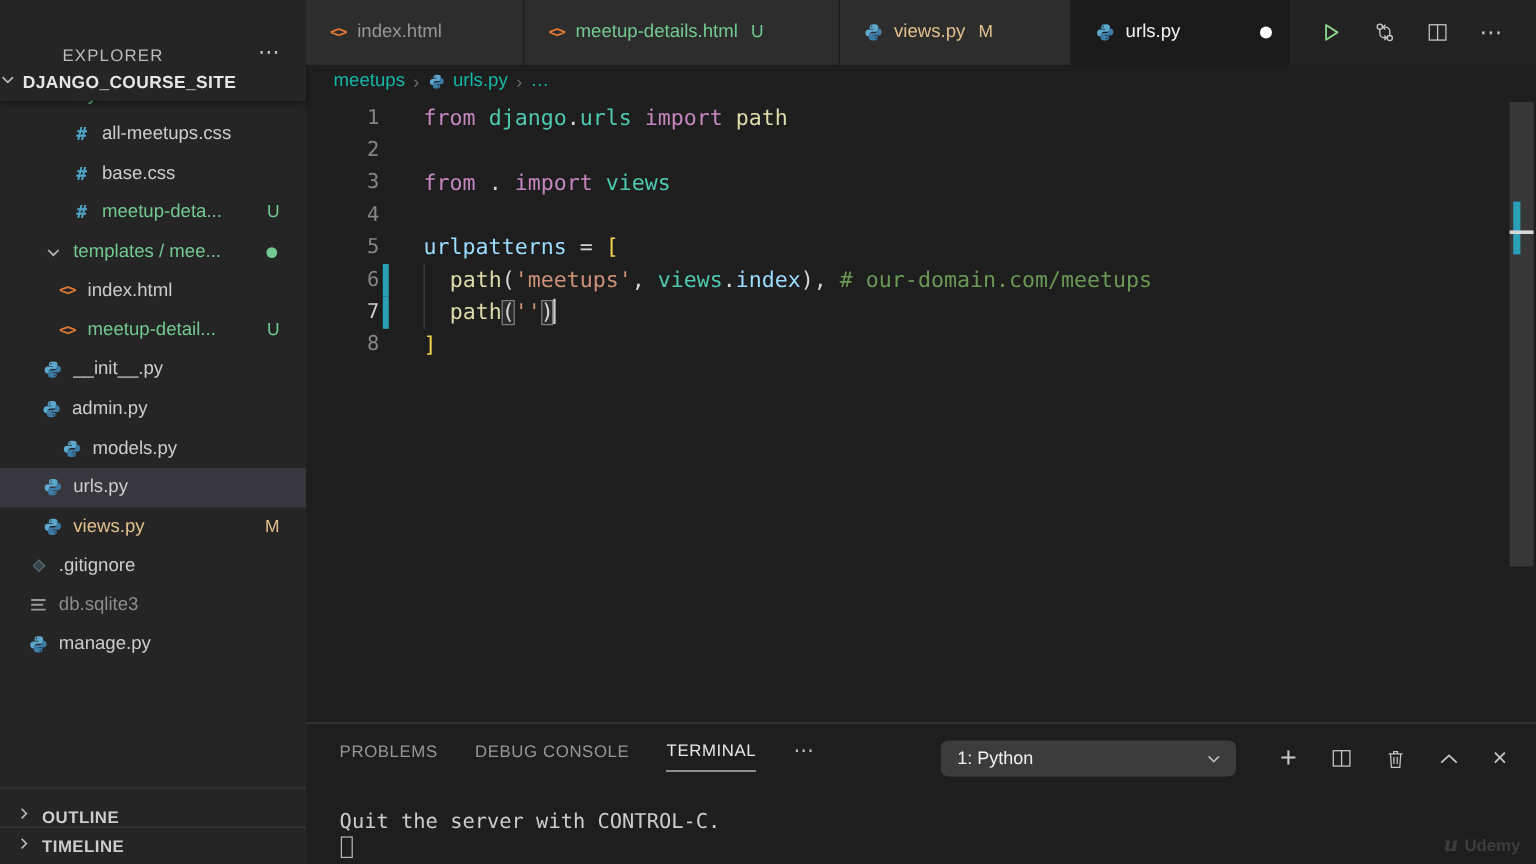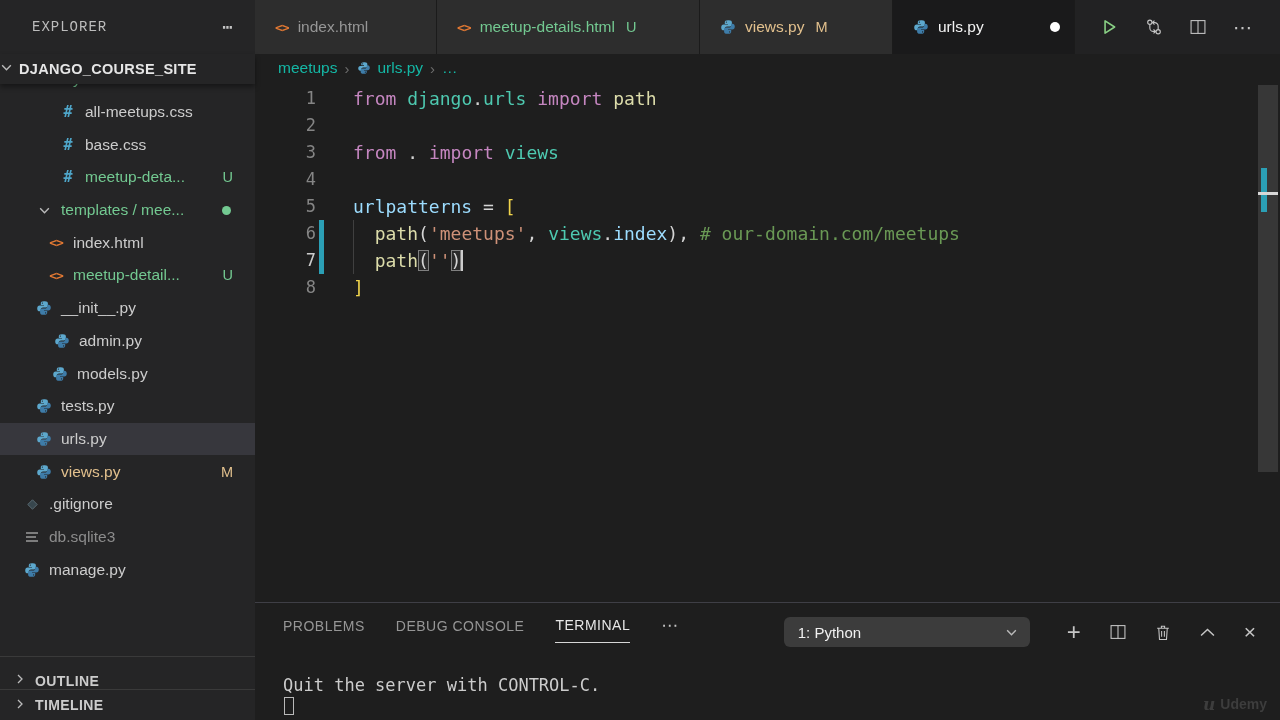--- a/index.html
+++ b/index.html
@@ -2,21 +2,21 @@
 <html><head>
 <meta charset="utf-8">
 <style>
   * { margin:0; padding:0; box-sizing:border-box; }
   html,body { width:1280px; height:720px; overflow:hidden; background:#1e1e1e;
               font-family:"Liberation Sans", sans-serif; }
   .app { position:relative; width:1280px; height:720px; }
 
   
   .sidebar { position:absolute; left:0; top:0; width:255px; height:720px; background:#252526; z-index:5; }
-  .sb-title-row { height:54px; display:flex; align-items:center; padding:0 22px 0 32px;font-family:Liberation Mono, monospace; }
+  .sb-title-row { height:54px; display:flex; align-items:flex-end; padding:0 22px 0 52px; }
   .sb-title { font-size:14px; letter-spacing:1px; color:#bcbcbc; }
   .sb-more { margin-left:auto; color:#c5c5c5; font-size:18px; cursor:pointer; }
   .ws-row { height:30px; display:flex; align-items:center; gap:6px;
             box-shadow:0 3px 5px rgba(0,0,0,.4); position:relative; z-index:3; }
   .ws-title { font-size:14.5px; font-weight:bold; color:#e6e6e6; letter-spacing:.3px; }
   .tree { position:absolute; top:84px; left:0; width:255px; height:572px; overflow:hidden; }
   .row { height:32.7px; display:flex; align-items:center; position:relative; cursor:pointer; }
   .row.selected { background:#37373d; }
   .row .fi { width:20px; display:flex; justify-content:center; align-items:center; margin-right:7px; flex:0 0 20px; }
   .row .lbl { font-size:15.5px; color:#cccccc; white-space:nowrap; }
@@ -162,46 +162,37 @@
         </div>
         <div class="row c-default" style="padding-left: 34px;">
           <span class="fi">
             <svg width="16" height="16" viewBox="0 0 16 16">
               <path fill="#5da8cd" d="M7.9 1.2c-2.3 0-3.1.9-3.1 2.1v1.6h3.2v.6H3.6c-1.4 0-2.4 1-2.4 2.9s1 2.9 2.4 2.9h1.2V9.5c0-1.2 1-2.1 2.2-2.1h3c1 0 1.9-.8 1.9-1.9V3.3c0-1.2-.9-2.1-3-2.1zM6.4 2.5a.62.62 0 1 1 0 1.24.62.62 0 0 1 0-1.24z"></path>
               <path fill="#3e7ca8" d="M8.1 14.8c2.3 0 3.1-.9 3.1-2.1v-1.6H8v-.6h4.4c1.4 0 2.4-1 2.4-2.9s-1-2.9-2.4-2.9h-1.2v1.8c0 1.2-1 2.1-2.2 2.1h-3c-1 0-1.9.8-1.9 1.9v2.2c0 1.2.9 2.1 3 2.1zm1.5-1.3a.62.62 0 1 1 0-1.24.62.62 0 0 1 0 1.24z"></path>
             </svg>
           </span>
           <span class="lbl">__init__.py</span>
         </div>
-        <div class="row c-default" style="padding-left: 52px;">
+        <div class="row c-default" style="padding-left: 33px;">
           <span class="fi">
             <svg width="16" height="16" viewBox="0 0 16 16">
               <path fill="#5da8cd" d="M7.9 1.2c-2.3 0-3.1.9-3.1 2.1v1.6h3.2v.6H3.6c-1.4 0-2.4 1-2.4 2.9s1 2.9 2.4 2.9h1.2V9.5c0-1.2 1-2.1 2.2-2.1h3c1 0 1.9-.8 1.9-1.9V3.3c0-1.2-.9-2.1-3-2.1zM6.4 2.5a.62.62 0 1 1 0 1.24.62.62 0 0 1 0-1.24z"></path>
               <path fill="#3e7ca8" d="M8.1 14.8c2.3 0 3.1-.9 3.1-2.1v-1.6H8v-.6h4.4c1.4 0 2.4-1 2.4-2.9s-1-2.9-2.4-2.9h-1.2v1.8c0 1.2-1 2.1-2.2 2.1h-3c-1 0-1.9.8-1.9 1.9v2.2c0 1.2.9 2.1 3 2.1zm1.5-1.3a.62.62 0 1 1 0-1.24.62.62 0 0 1 0 1.24z"></path>
             </svg>
           </span>
           <span class="lbl">admin.py</span>
         </div>
         <div class="row c-default" style="padding-left: 14px; margin-left: 36px;">
           <span class="fi">
             <svg width="16" height="16" viewBox="0 0 16 16">
               <path fill="#5da8cd" d="M7.9 1.2c-2.3 0-3.1.9-3.1 2.1v1.6h3.2v.6H3.6c-1.4 0-2.4 1-2.4 2.9s1 2.9 2.4 2.9h1.2V9.5c0-1.2 1-2.1 2.2-2.1h3c1 0 1.9-.8 1.9-1.9V3.3c0-1.2-.9-2.1-3-2.1zM6.4 2.5a.62.62 0 1 1 0 1.24.62.62 0 0 1 0-1.24z"></path>
               <path fill="#3e7ca8" d="M8.1 14.8c2.3 0 3.1-.9 3.1-2.1v-1.6H8v-.6h4.4c1.4 0 2.4-1 2.4-2.9s-1-2.9-2.4-2.9h-1.2v1.8c0 1.2-1 2.1-2.2 2.1h-3c-1 0-1.9.8-1.9 1.9v2.2c0 1.2.9 2.1 3 2.1zm1.5-1.3a.62.62 0 1 1 0-1.24.62.62 0 0 1 0 1.24z"></path>
             </svg>
           </span>
           <span class="lbl">models.py</span>
-        </div>
-        <div class="row c-default" style="padding-left: 34px;">
-          <span class="fi">
-            <svg width="16" height="16" viewBox="0 0 16 16">
-              <path fill="#5da8cd" d="M7.9 1.2c-2.3 0-3.1.9-3.1 2.1v1.6h3.2v.6H3.6c-1.4 0-2.4 1-2.4 2.9s1 2.9 2.4 2.9h1.2V9.5c0-1.2 1-2.1 2.2-2.1h3c1 0 1.9-.8 1.9-1.9V3.3c0-1.2-.9-2.1-3-2.1zM6.4 2.5a.62.62 0 1 1 0 1.24.62.62 0 0 1 0-1.24z"></path>
-              <path fill="#3e7ca8" d="M8.1 14.8c2.3 0 3.1-.9 3.1-2.1v-1.6H8v-.6h4.4c1.4 0 2.4-1 2.4-2.9s-1-2.9-2.4-2.9h-1.2v1.8c0 1.2-1 2.1-2.2 2.1h-3c-1 0-1.9.8-1.9 1.9v2.2c0 1.2.9 2.1 3 2.1zm1.5-1.3a.62.62 0 1 1 0-1.24.62.62 0 0 1 0 1.24z"></path>
-            </svg>
-          </span>
-          <span class="lbl">tests.py</span>
         </div>
         <div class="row c-default selected" style="padding-left: 34px;">
           <span class="fi">
             <svg width="16" height="16" viewBox="0 0 16 16">
               <path fill="#5da8cd" d="M7.9 1.2c-2.3 0-3.1.9-3.1 2.1v1.6h3.2v.6H3.6c-1.4 0-2.4 1-2.4 2.9s1 2.9 2.4 2.9h1.2V9.5c0-1.2 1-2.1 2.2-2.1h3c1 0 1.9-.8 1.9-1.9V3.3c0-1.2-.9-2.1-3-2.1zM6.4 2.5a.62.62 0 1 1 0 1.24.62.62 0 0 1 0-1.24z"></path>
               <path fill="#3e7ca8" d="M8.1 14.8c2.3 0 3.1-.9 3.1-2.1v-1.6H8v-.6h4.4c1.4 0 2.4-1 2.4-2.9s-1-2.9-2.4-2.9h-1.2v1.8c0 1.2-1 2.1-2.2 2.1h-3c-1 0-1.9.8-1.9 1.9v2.2c0 1.2.9 2.1 3 2.1zm1.5-1.3a.62.62 0 1 1 0-1.24.62.62 0 0 1 0 1.24z"></path>
             </svg>
           </span>
           <span class="lbl">urls.py</span>
         </div>

